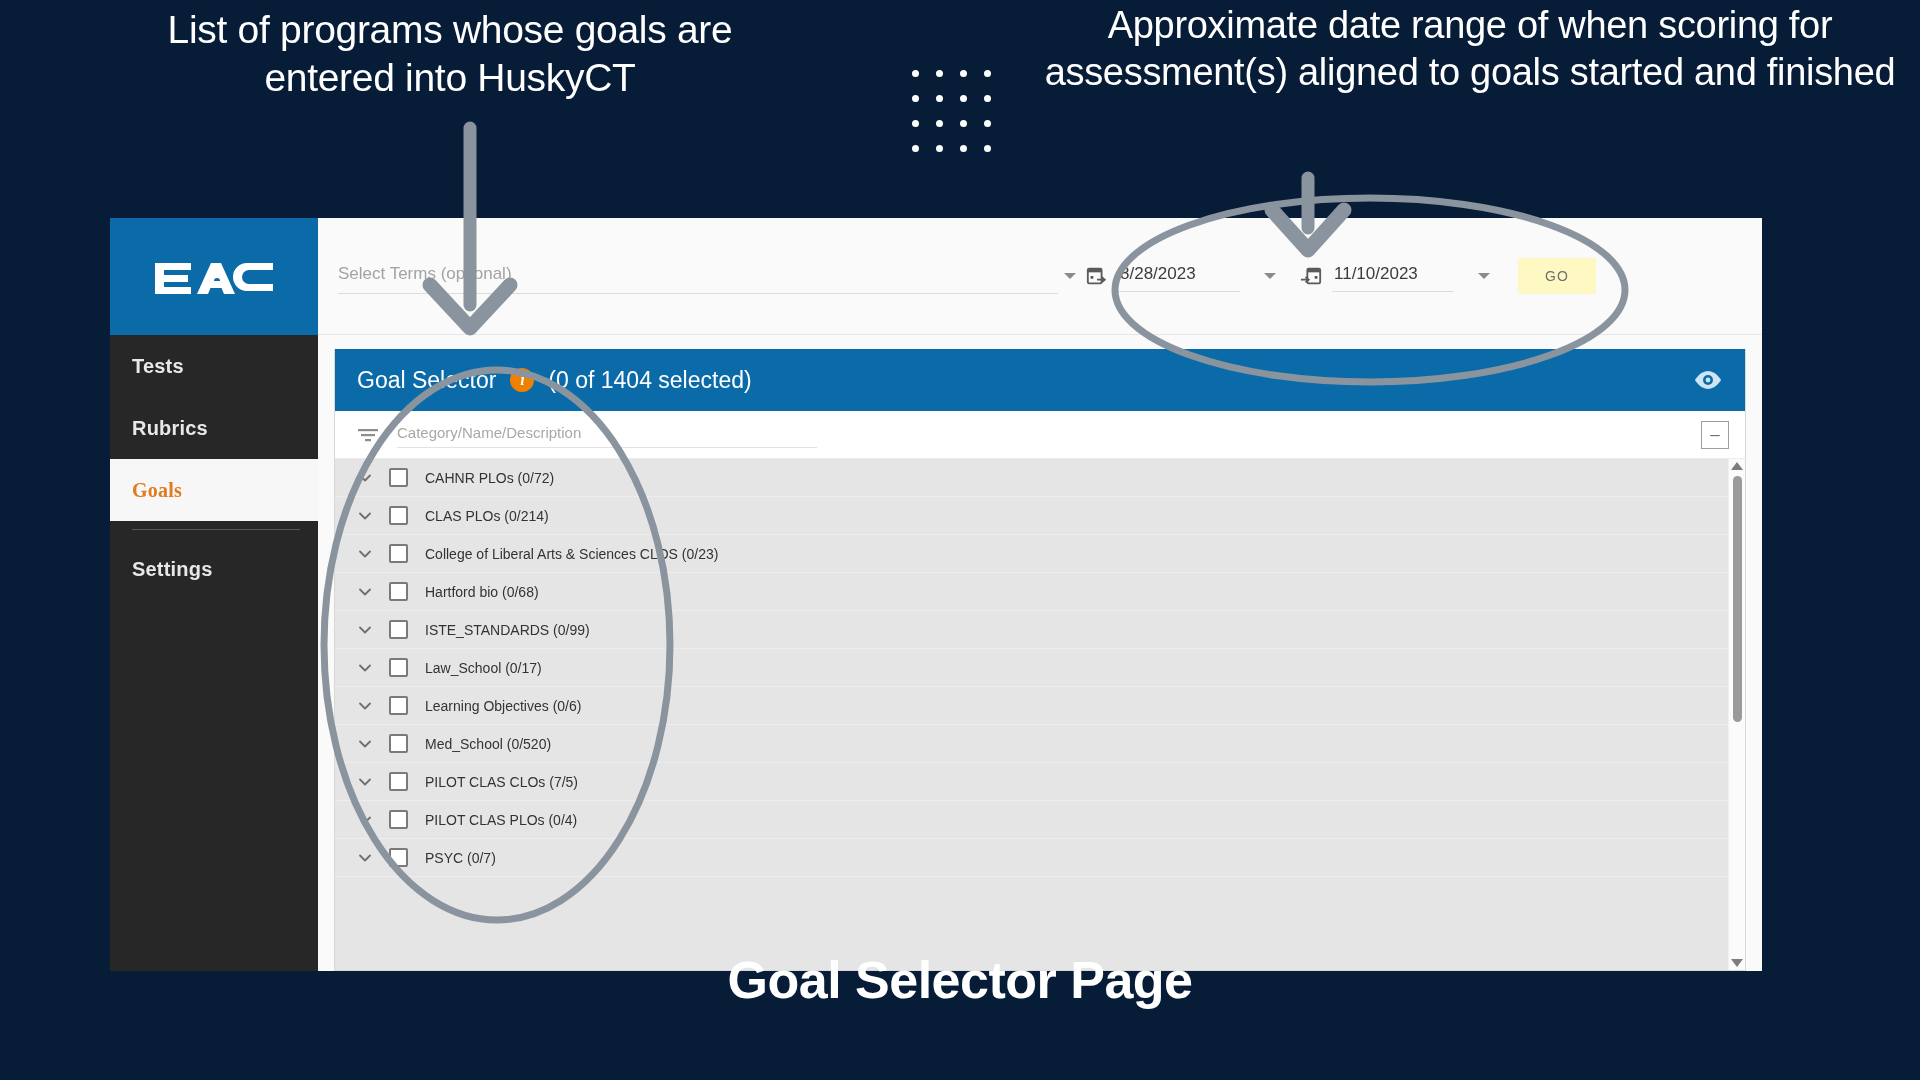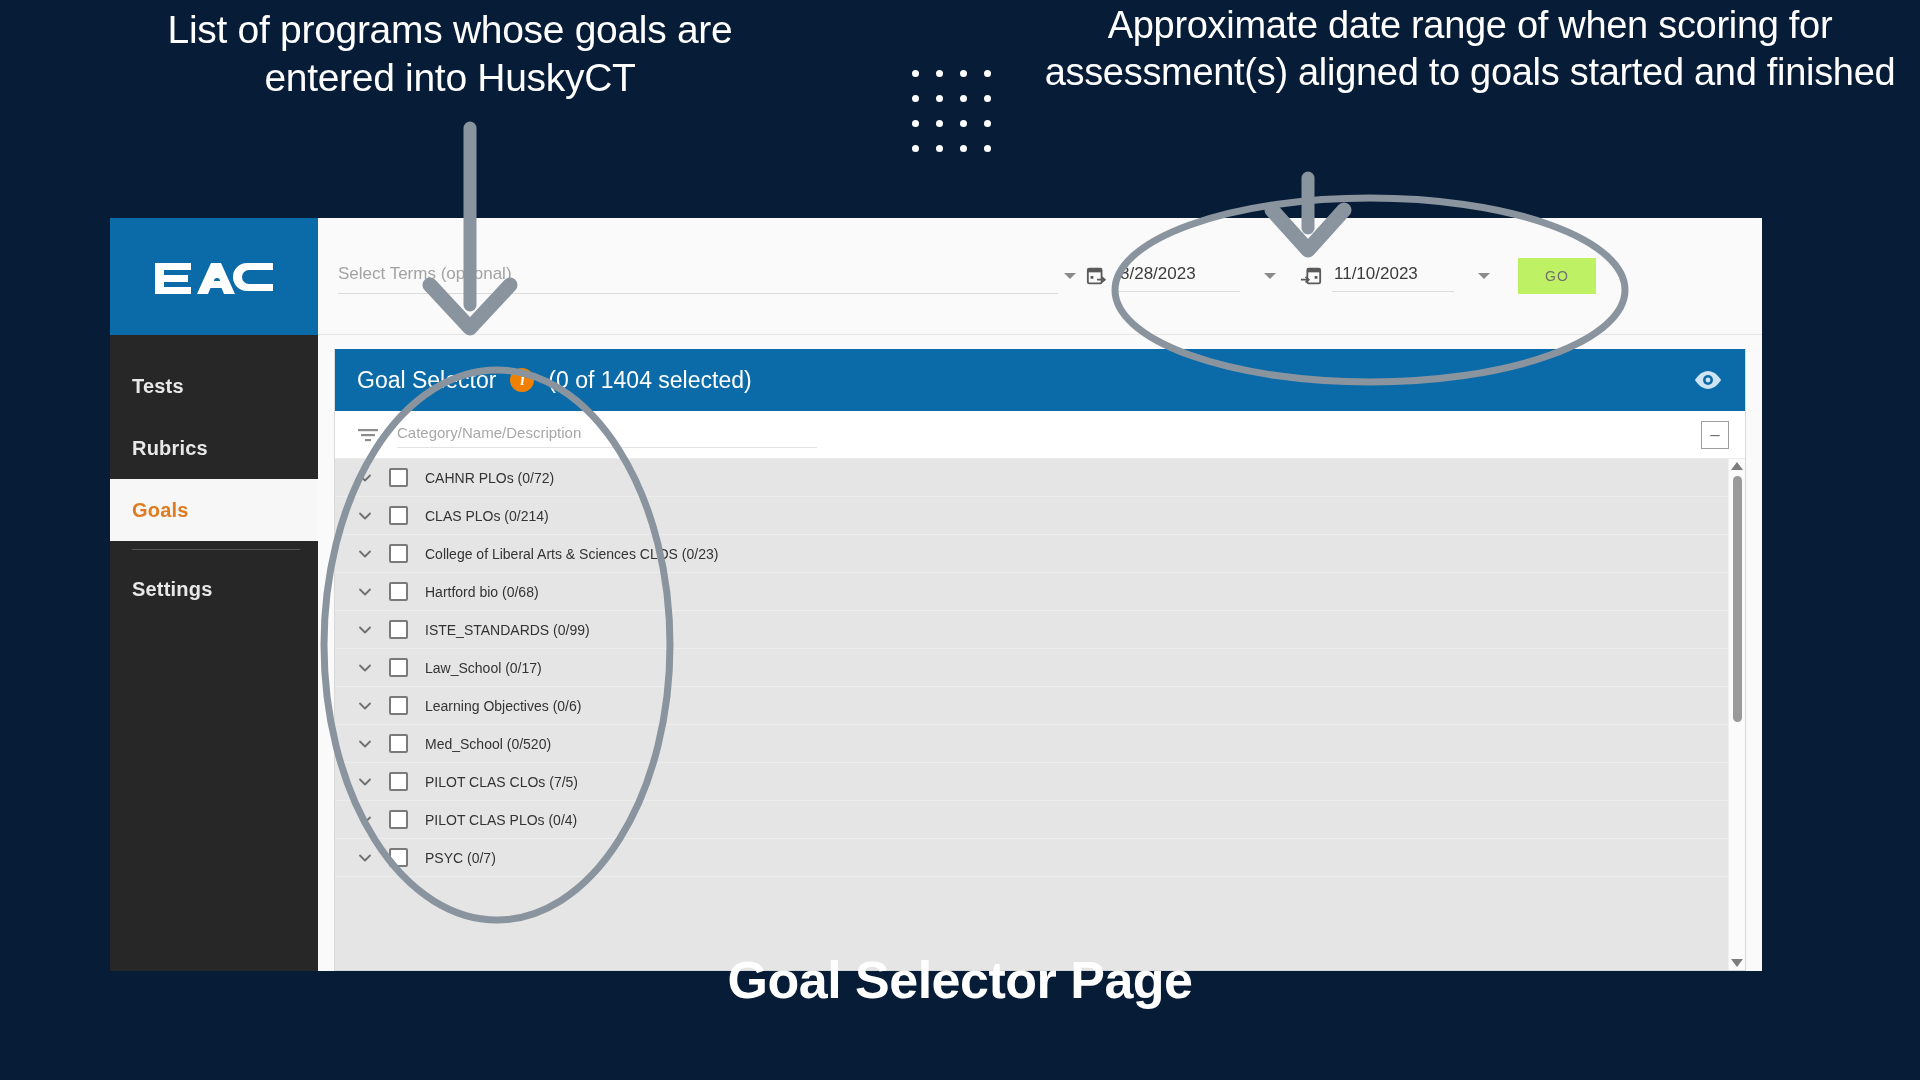--- a/index.html
+++ b/index.html
@@ -40,27 +40,27 @@
     width: 1652px; height: 753px;
     background: #ffffff;
     display: flex;
     overflow: hidden;
   }
 
   
   .sidebar { width: 208px; background: #272727; display: flex; flex-direction: column; flex: 0 0 208px; }
   .logo-box { height: 117px; background: #0b6ba8; display:flex; align-items:center; justify-content:center; }
   .logo-svg { width: 122px; height: 44px; display:block; }
-  .nav { flex: 1 1 auto; padding-top: 20px; }
+  .nav { flex: 1 1 auto; padding-top: 0; }
   .nav-item {
     height: 62px; display: flex; align-items: center;
     padding-left: 22px; color: #e8e8e8; font-size: 20px; font-weight: bold;
     letter-spacing: 0.2px;
   }
-  .nav-item.active { background: #f7f7f7; color: #e07b20; }
+  .nav-item.active { background: #f7f7f7; color: #e07b20; font-family: Liberation Serif, serif; }
   .nav-sep { height: 1px; background: #575757; margin: 8px 18px 8px 22px; }
   .sidebar-footer {
     padding: 0 0 22px 22px; color: #c9cdd3; font-size: 13px; line-height: 1.35;
   }
 
   
   .main { flex: 1 1 auto; background: #fafafa; display: flex; flex-direction: column; min-width: 0; }
 
   .toolbar {
     height: 117px; background: #fafafa; display: flex; align-items: center;
@@ -76,21 +76,21 @@
   .caret { width:0;height:0;border-left:6px solid transparent;border-right:6px solid transparent;
            border-top:6px solid #8b8b8b; }
   .date-group { display:flex; align-items:center; gap: 24px; margin-left: 10px; }
   .date-field { display:flex; align-items:center; gap: 10px; }
   .date-val {
     border-bottom: 1px solid #dcdcdc; font-size: 17px; color: #3c3c3c;
     padding: 4px 2px 7px 2px; min-width: 122px;
   }
   .cal-icon { width: 22px; height: 22px; display:block; }
   .go-btn {
-    margin-left: 28px; width: 78px; height: 36px; background: #bef264;
+    margin-left: 28px; width: 78px; height: 36px; background: #fef9c3;
     color: #707070; font-size: 14px; letter-spacing: 1px;
     display:flex; align-items:center; justify-content:center; border: none;
     font-family: "Liberation Sans", sans-serif; cursor: pointer;
   }
 
   
   .card { margin: 14px 16px 0 16px; flex: 1 1 auto; display:flex; flex-direction: column;
           border: 1px solid #d8d8d8; border-top: none; background:#fff; min-height: 0; }
   .card-header {
     background: #0b6ba8; height: 62px; display: flex; align-items: center;

